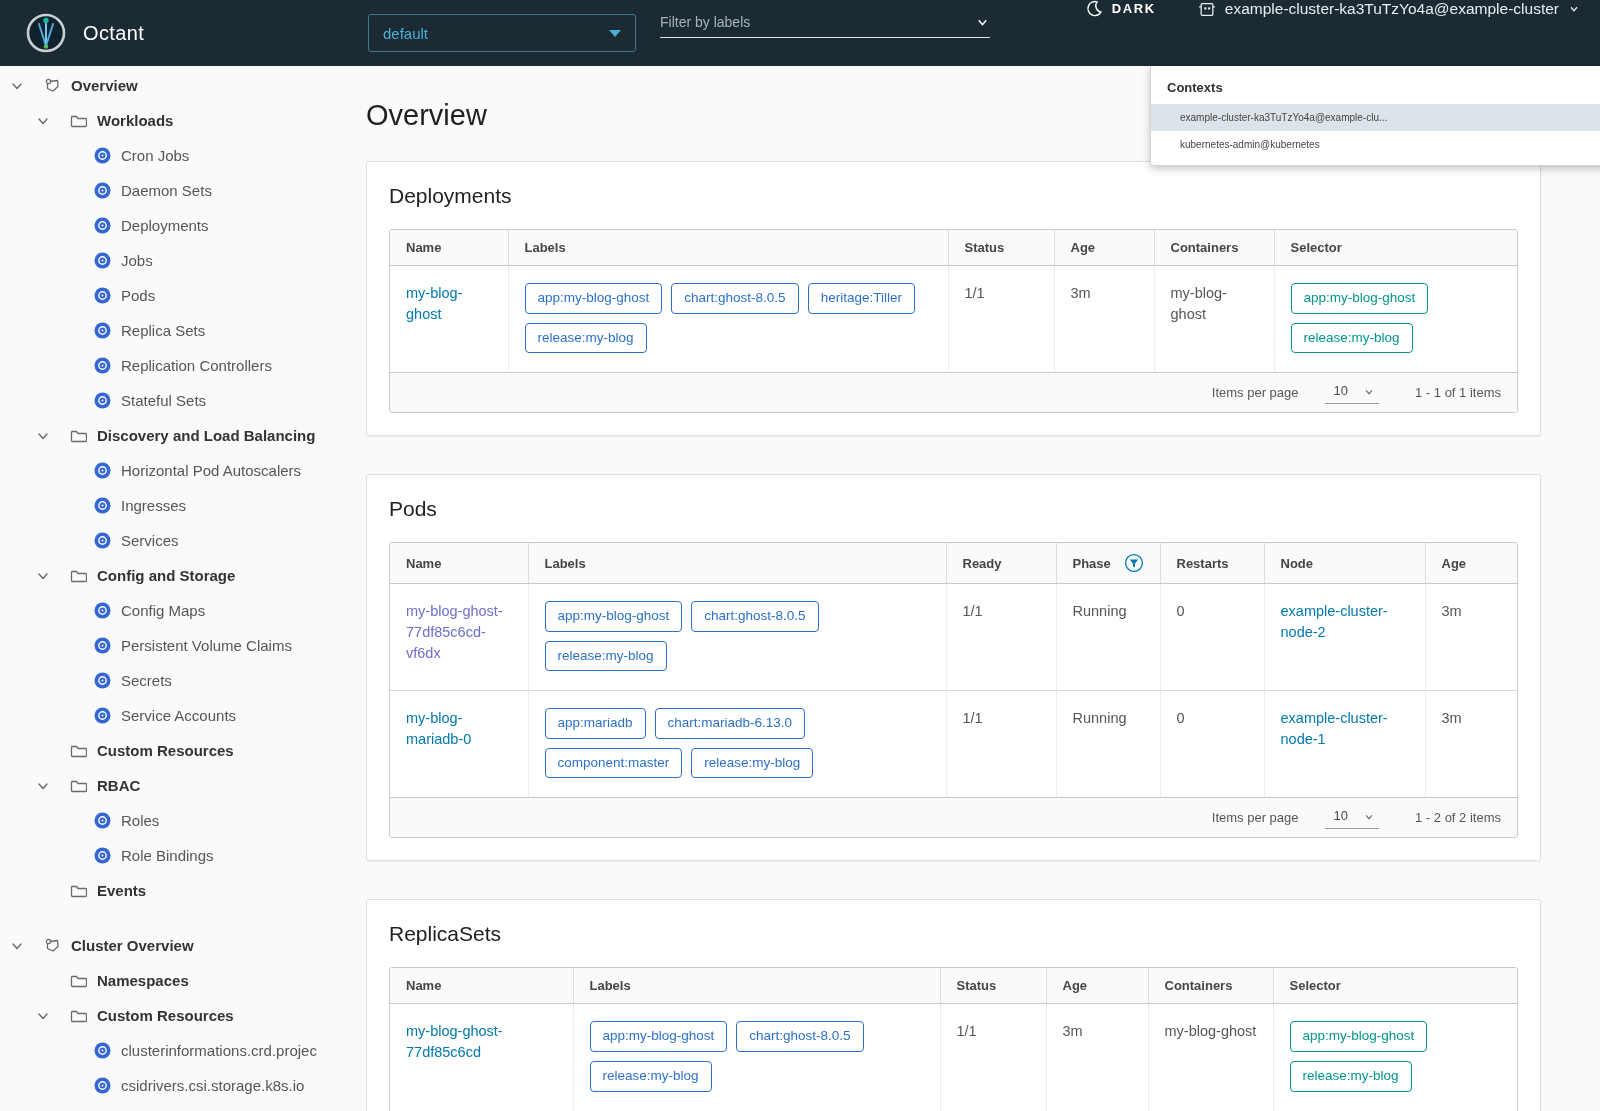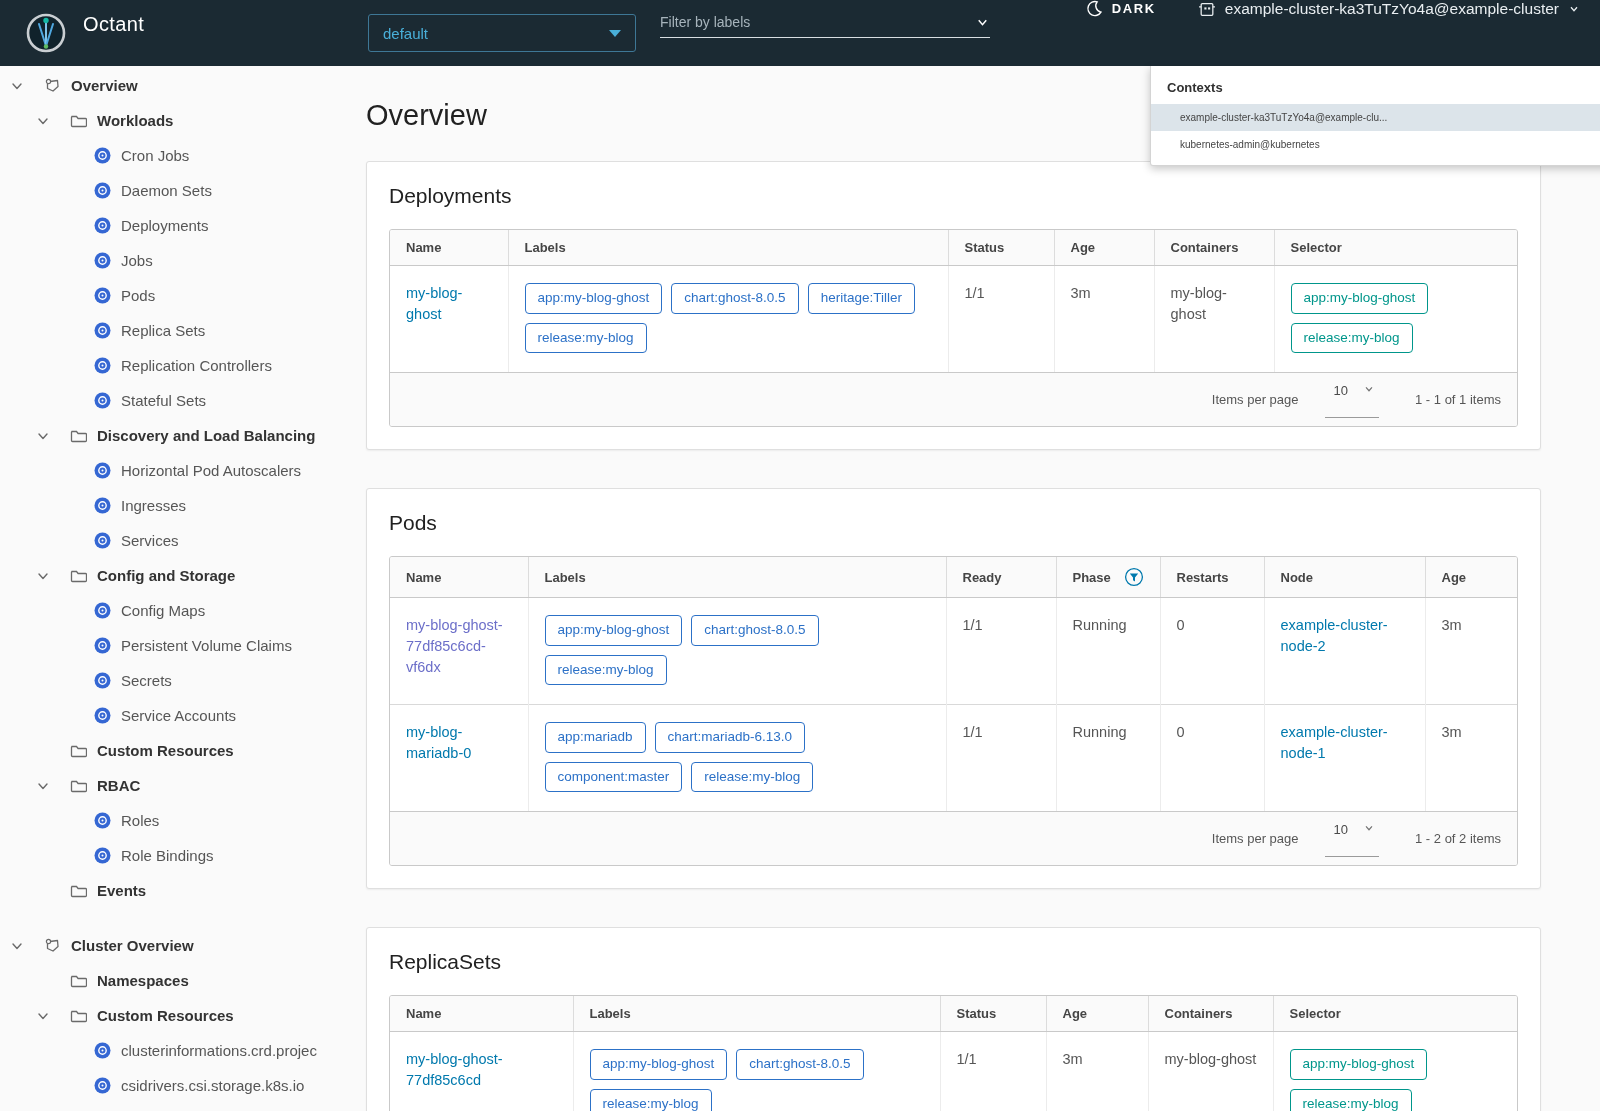--- a/index.html
+++ b/index.html
@@ -5,21 +5,21 @@
   :root{
     --header-bg:#1b2a33; --accent:#49afd9; --link:#0079ad; --visited:#6c6fc9;
     --label-tag:#2c71c7; --sel-tag:#00968b; --k8s-icon:#3567d3; --selected-bg:#dce4ea;
   }
   *{box-sizing:border-box;margin:0;padding:0}
   html,body{width:1600px;height:1111px;overflow:hidden;background:#fafafa;
     font-family:"Liberation Sans",sans-serif;color:#565656}
 
   
   .header{position:absolute;top:0;left:0;width:1600px;height:66px;background:var(--header-bg);z-index:40}
-  .logo-area{position:absolute;left:26px;top:13px;display:flex;align-items:flex-start;gap:17px}
+  .logo-area{position:absolute;left:26px;top:13px;display:flex;align-items:center;gap:17px}
   .app-title{color:#fff;font-size:20px;letter-spacing:.4px}
   .ns-select{position:absolute;left:368px;top:14px;width:268px;height:38px;border:1px solid #3e7796;
     border-radius:3px;display:flex;align-items:center;padding:0 14px;color:var(--accent);font-size:15px;cursor:pointer}
   .caret{margin-left:auto;width:0;height:0;border-left:6px solid transparent;border-right:6px solid transparent;
     border-top:7px solid var(--accent)}
   .filter-wrap{position:absolute;left:660px;top:14px;width:330px;display:flex;align-items:center;
     border-bottom:1px solid #d8dee2;padding-bottom:7px}
   input.filter{flex:1;background:transparent;border:none;outline:none;color:#e9eef1;font-size:14px}
   input.filter::placeholder{color:#a7b4bc;opacity:1}
   .header-right{position:absolute;right:20px;top:0;height:74px;display:flex;align-items:flex-start;gap:42px}
@@ -65,22 +65,22 @@
   tbody tr+tr td{border-top:1px solid #d9d9d9}
   .cell-link{color:var(--link);text-decoration:none;display:inline-block;line-height:1.45}
   .cell-link.visited{color:var(--visited)}
   .tags{display:flex;flex-wrap:wrap;gap:9px}
   .tags.sel{flex-direction:column;align-items:flex-start}
   .tag{border:1px solid var(--label-tag);color:var(--label-tag);border-radius:4px;padding:4px 12px 5px;
     font-size:13.5px;white-space:nowrap;background:#fff}
   .tags.sel .tag{border-color:var(--sel-tag);color:var(--sel-tag)}
   .table-footer{display:flex;justify-content:flex-end;align-items:center;background:#fafafa;
     border-top:1px solid #c9c9c9;padding:8px 16px;font-size:13px;color:#565656}
-  .page-size{display:flex;align-items:flex-start;gap:15px;border-bottom:1px solid #9a9a9a;
-    padding:2px 4px 19px 9px;margin-left:26px;color:#4a4a4a;cursor:pointer}
+  .page-size{display:flex;align-items:flex-end;gap:15px;border-bottom:1px solid #9a9a9a;
+    padding:2px 4px 5px 9px;margin-left:26px;color:#4a4a4a;cursor:pointer}
   .range{margin-left:36px}
 </style>
 </head>
 <body>
 
 <div class="header">
   <div class="logo-area">
     <span style="display:flex">
       <svg width="40" height="40" viewBox="0 0 40 40">
         <circle cx="20" cy="20" r="18" fill="#10222b" stroke="#c9ced2" stroke-width="2.6"></circle>

